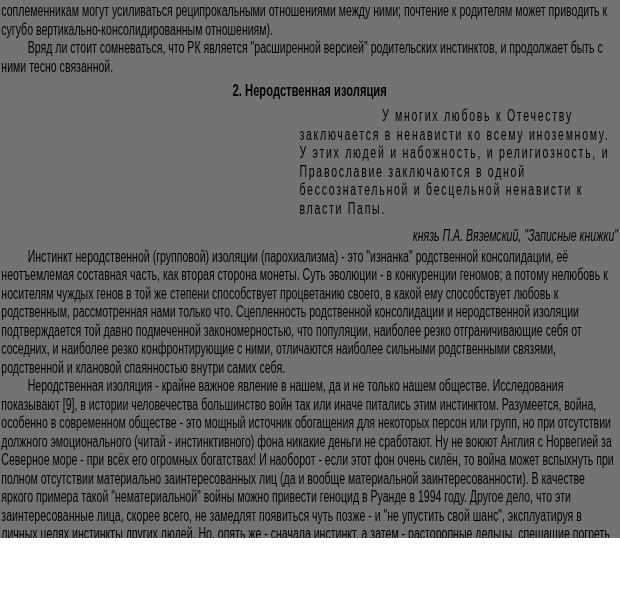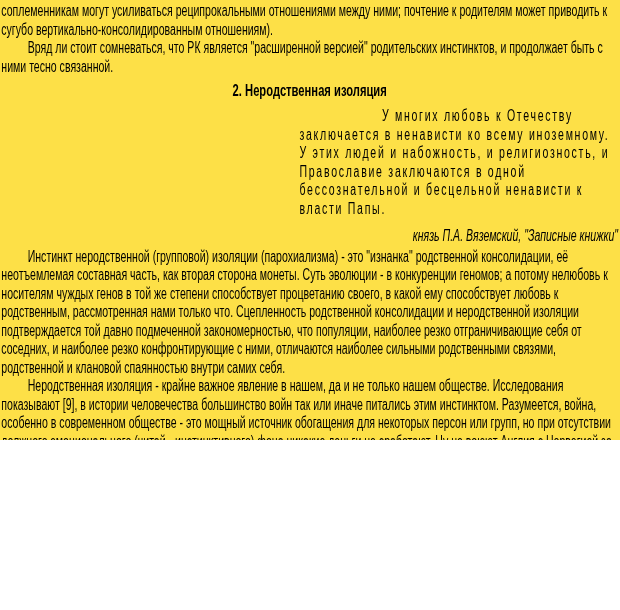--- a/index.html
+++ b/index.html
@@ -6,23 +6,23 @@
     margin: 0;
     padding: 0;
     width: 620px;
     height: 610px;
     overflow: hidden;
     background: #ffffff;
   }
   .page {
     position: relative;
     width: 620px;
-    height: 440px;
+    height: 538px;
     overflow: hidden;
-    background: #fde047;
+    background: #737373;
   }
   
   .text-column {
     width: 940px;
     height: 608px;
     transform: scaleX(0.6596);
     transform-origin: 0 0;
     display: flex;
     flex-direction: column;
     box-sizing: border-box;

